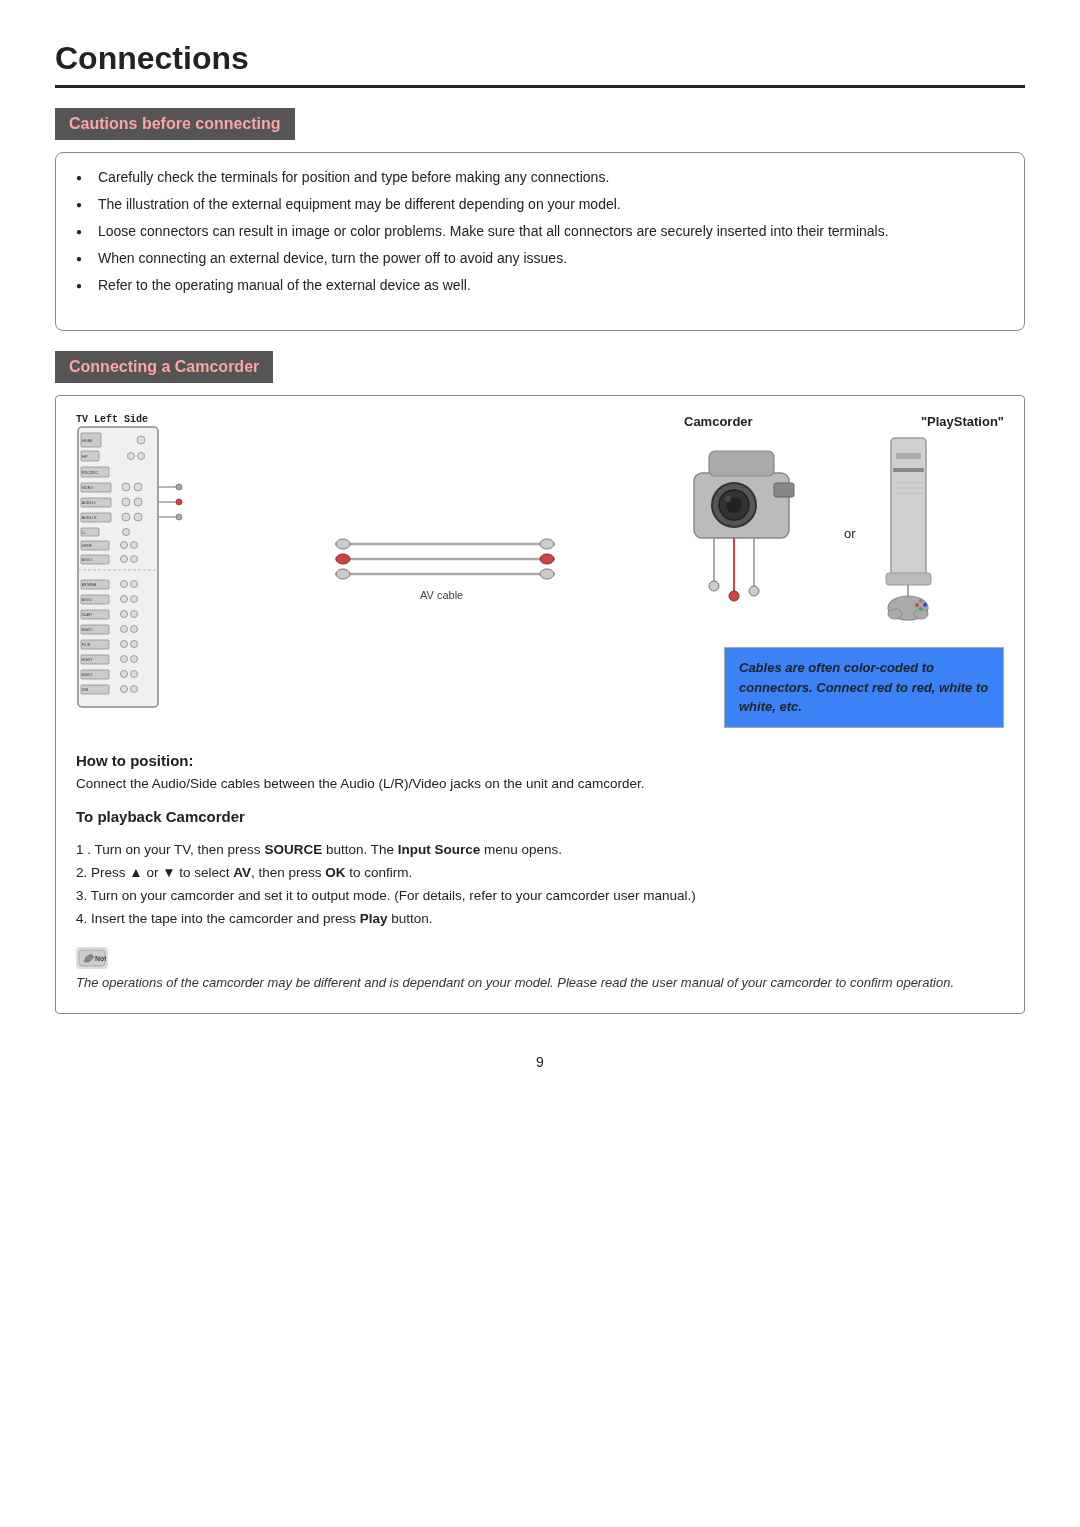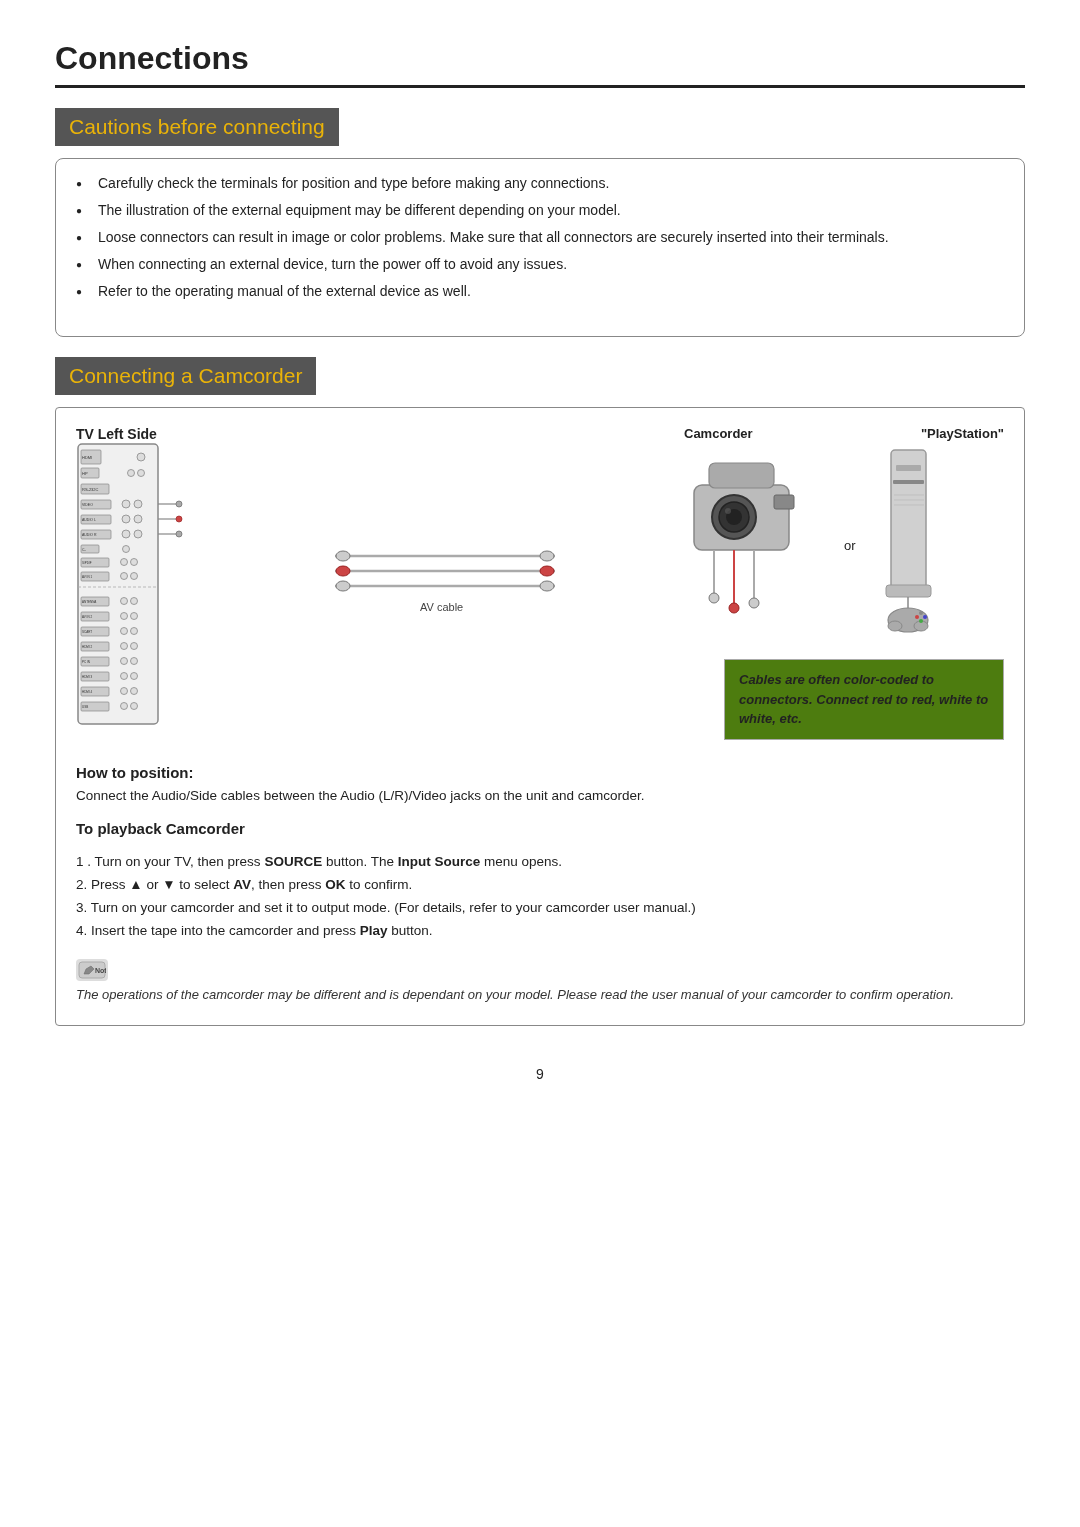--- a/index.html
+++ b/index.html
@@ -16,23 +16,23 @@
     h1.page-title {
       font-size: 32px;
       font-weight: bold;
       border-bottom: 3px solid #222;
       padding-bottom: 8px;
       margin-bottom: 20px;
     }
 
     .section-header {
       background: #555;
-      color: #eab308;
-      font-size: 21px;
-      font-weight: normal;
+      color: #fca5a5;
+      font-size: 16px;
+      font-weight: bold;
       padding: 7px 14px;
       display: inline-block;
       margin-bottom: 12px;
     }
 
     .cautions-box {
       border: 1.5px solid #888;
       border-radius: 8px;
       padding: 14px 20px 28px 20px;
       margin-bottom: 20px;
@@ -73,21 +73,22 @@
       gap: 10px;
     }
 
     .tv-side-panel {
       width: 130px;
       flex-shrink: 0;
     }
 
     .tv-side-label {
       font-weight: bold;
-      font-size: 14px;
+      font-size: 10px;
+      font-family: Liberation Mono, monospace;
     }
 
     .tv-svg-wrap {
       width: 120px;
     }
 
     .cables-center {
       flex: 1;
       display: flex;
       flex-direction: column;
@@ -126,21 +127,21 @@
       gap: 10px;
     }
 
     .or-text {
       font-size: 13px;
       align-self: center;
       flex-shrink: 0;
     }
 
     .color-coded-box {
-      background: #4d7c0f;
+      background: #3b82f6;
       border: 1px solid #aaa;
       padding: 10px 14px;
       margin-top: 14px;
       font-style: italic;
       font-weight: bold;
       font-size: 13px;
       line-height: 1.5;
       max-width: 280px;
       align-self: flex-end;
     }

